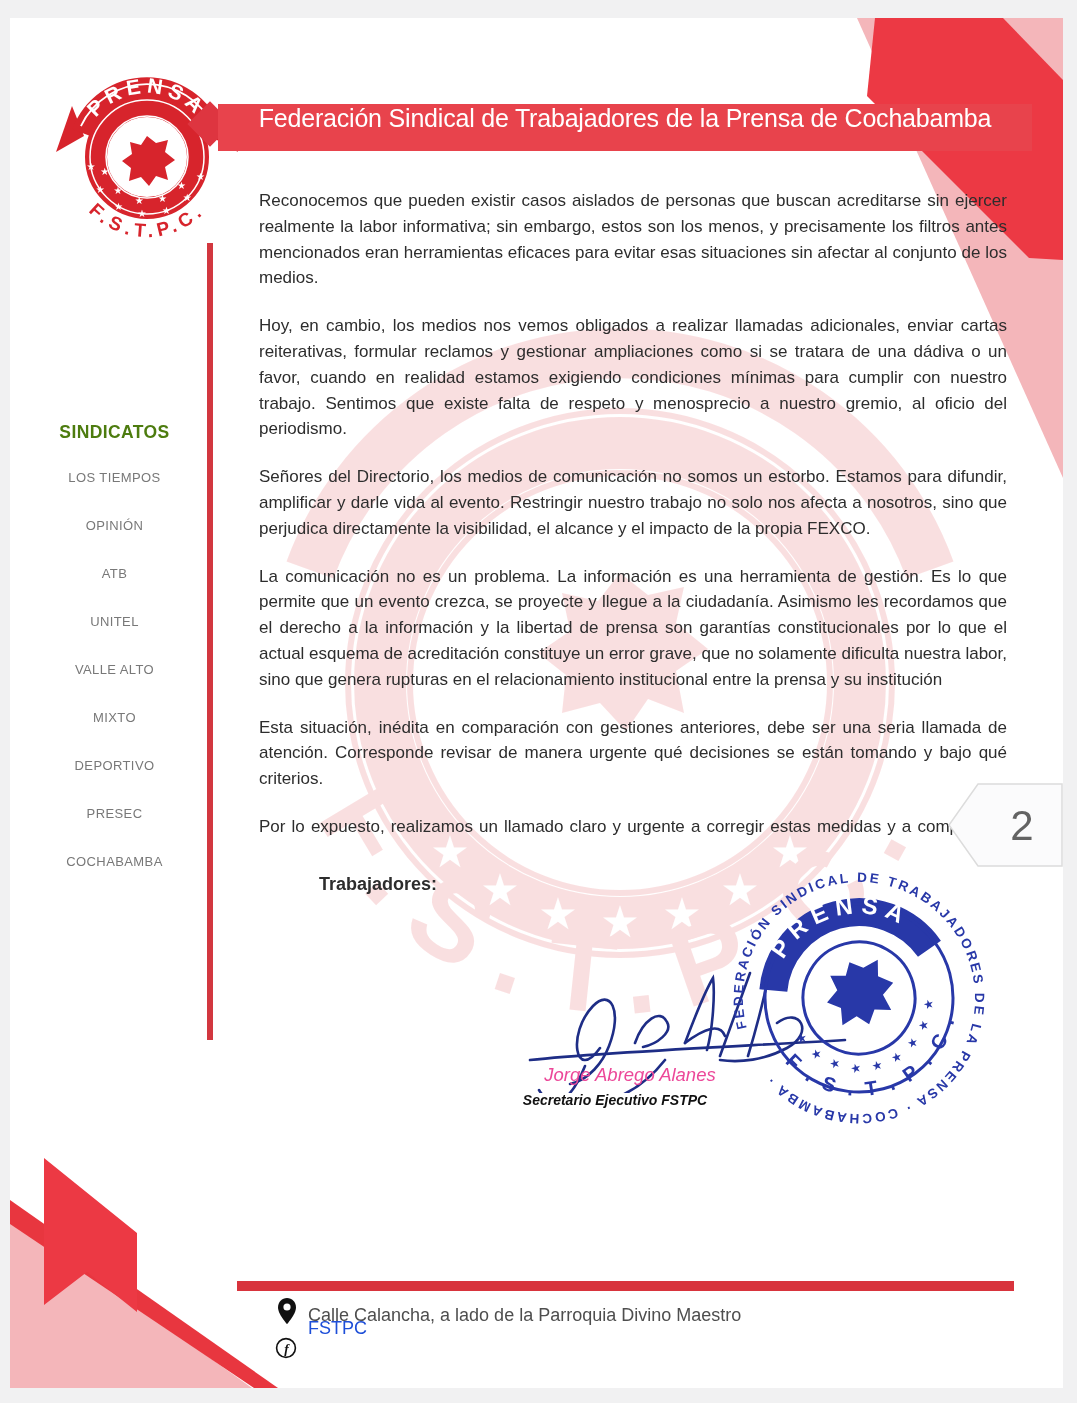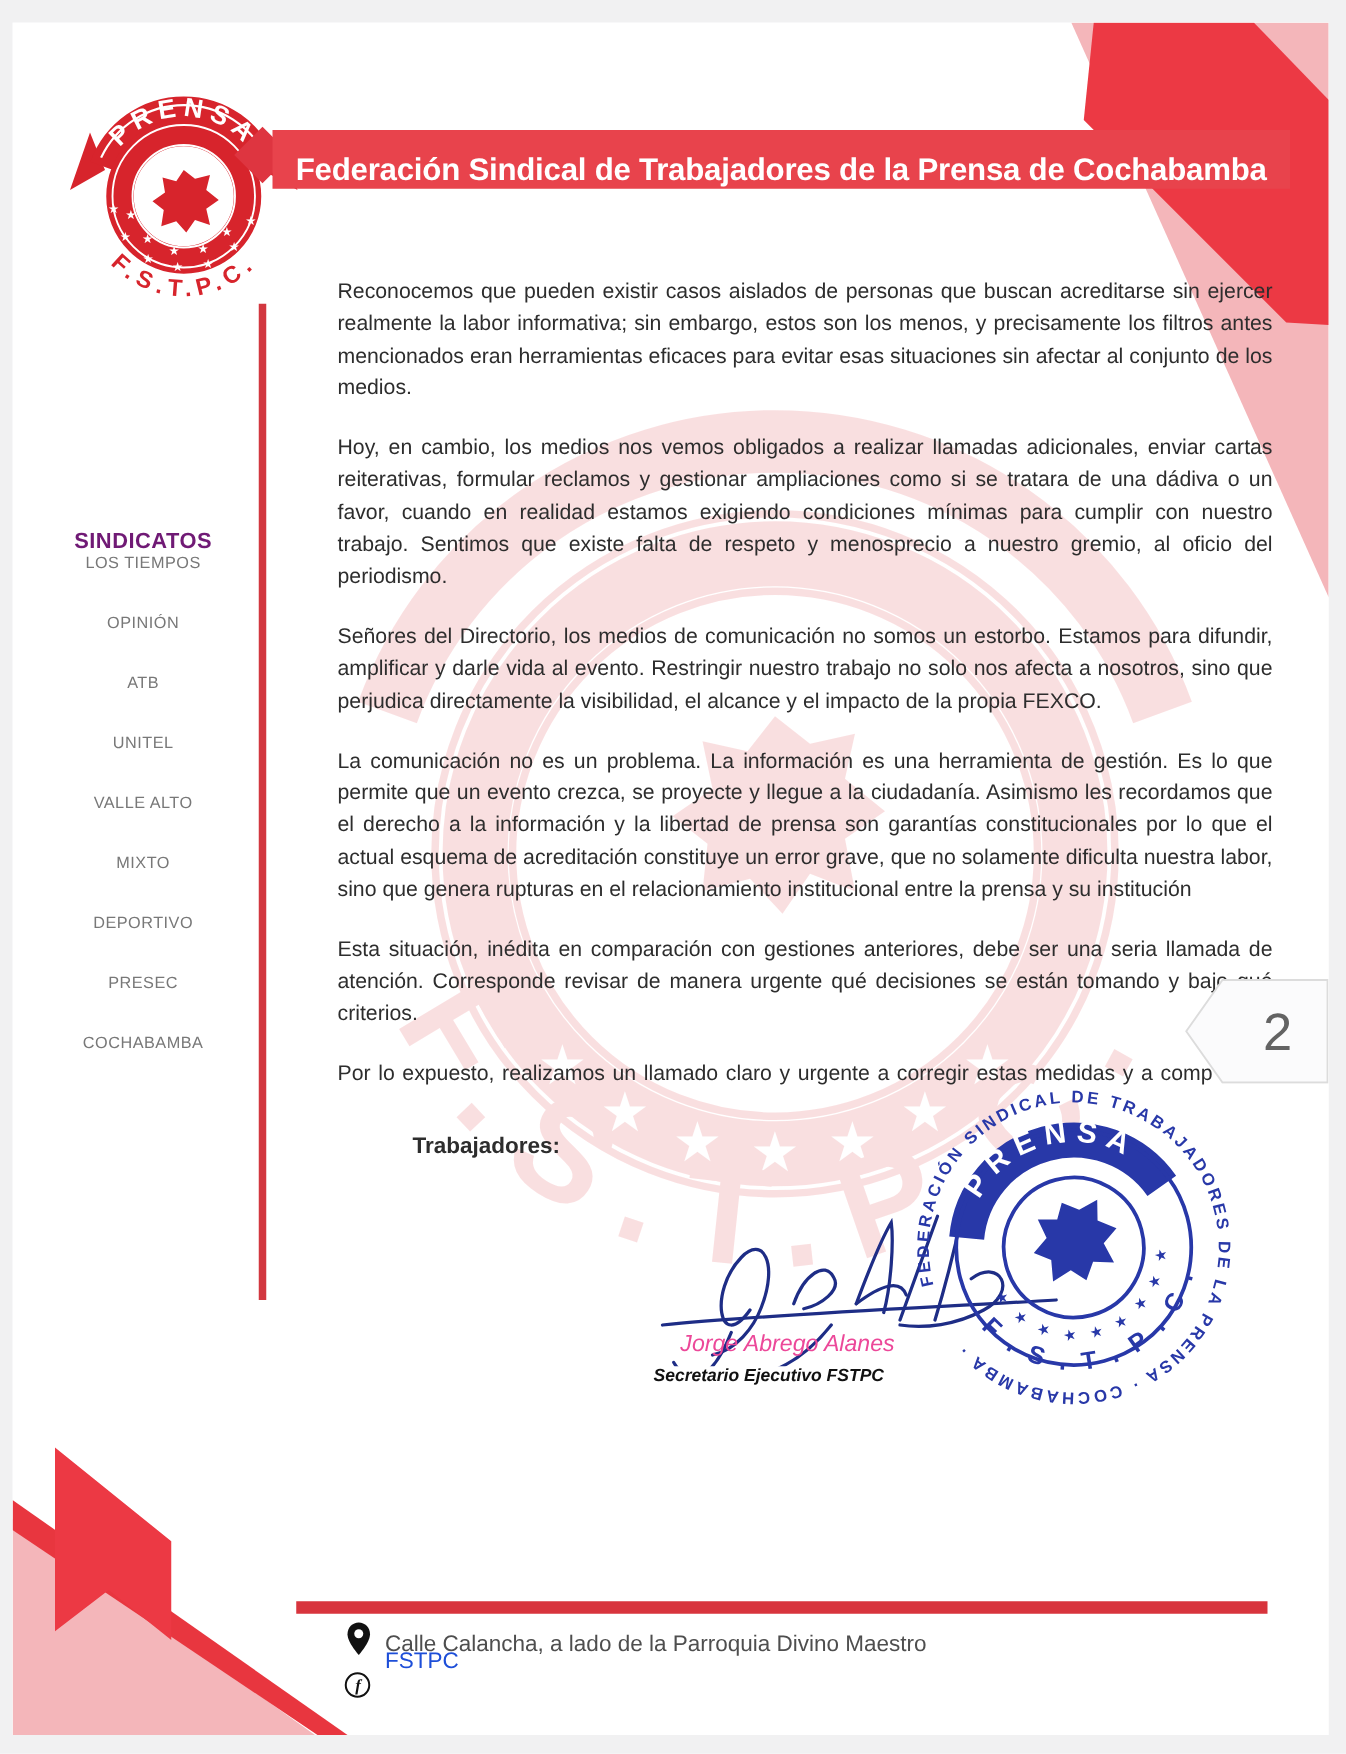--- a/index.html
+++ b/index.html
@@ -14,33 +14,33 @@
   .watermark{left:160px;top:215px;width:900px;height:900px;opacity:.16;z-index:0;pointer-events:none;}
 
   
   .corner-tr{left:833px;top:0;width:220px;height:470px;z-index:1;}
   .corner-bl{left:0;top:1100px;width:290px;height:270px;z-index:1;}
 
   
   .logo{left:40px;top:36px;width:195px;height:195px;z-index:4;}
   .banner{
     left:208px;top:86px;width:814px;height:47px;background:#e8434c;color:#fff;
-    display:flex;align-items:flex-end;justify-content:center;font-weight:bold;
+    display:flex;align-items:flex-start;justify-content:center;font-weight:normal;
     font-size:25px;letter-spacing:-0.2px;z-index:5;white-space:nowrap;
   }
   .banner-diamond{left:184px;top:90px;width:32px;height:32px;background:#de3540;transform:rotate(45deg);z-index:4;}
 
   
   .vline{left:197px;top:225px;width:6px;height:797px;background:#d2373f;z-index:2;}
   .sidebar{left:0;top:404px;width:197px;text-align:center;z-index:3;padding-left:12px;box-sizing:border-box;}
-  .sidebar .head{font-weight:bold;color:#701a75;font-size:17.5px;letter-spacing:.4px;height:20px;}
+  .sidebar .head{font-weight:bold;color:#4d7c0f;font-size:17.5px;letter-spacing:.4px;height:20px;margin-bottom:28px;}
   .sidebar .item{color:#787878;font-size:13px;letter-spacing:.4px;height:20px;margin-bottom:28px;}
 
   
-  .content{left:260px;top:170px;width:748px;z-index:3;color:#2d2d2d;margin-top:32px;}
+  .content{left:249px;top:170px;width:748px;z-index:3;color:#2d2d2d;}
   .content p{margin:0 0 22px 0;font-size:17px;line-height:25.8px;text-align:justify;}
   .cutline1{font-size:17px;line-height:25.8px;width:700px;text-align:justify;text-align-last:justify;}
   .cutline2{font-size:17px;line-height:25.8px;}
   .closing{margin-top:34px;padding-left:60px;font-size:18px;font-weight:bold;color:#2d2d2d;}
 
   
   .pagetab{left:938px;top:765px;width:115px;height:84px;z-index:6;}
 
   
   .signature{left:505px;top:930px;width:345px;height:145px;z-index:3;}

